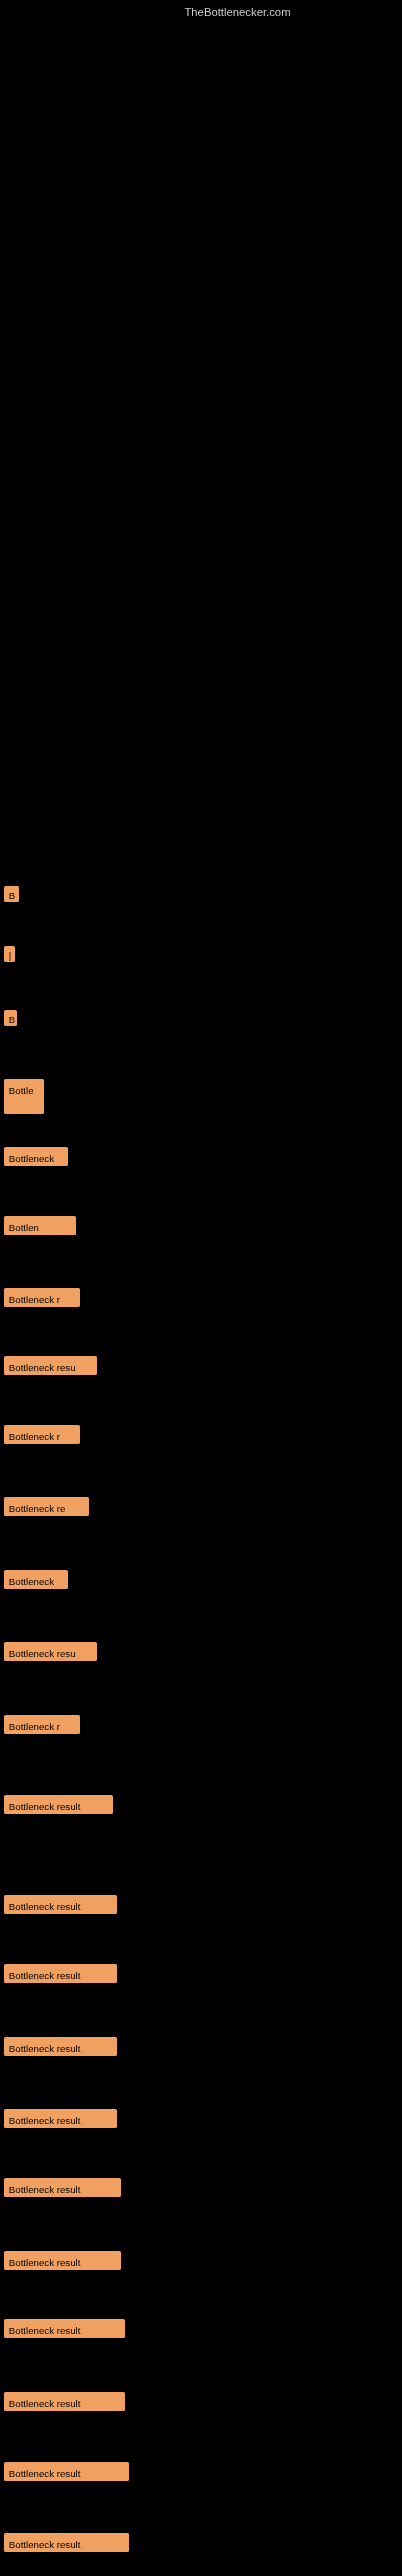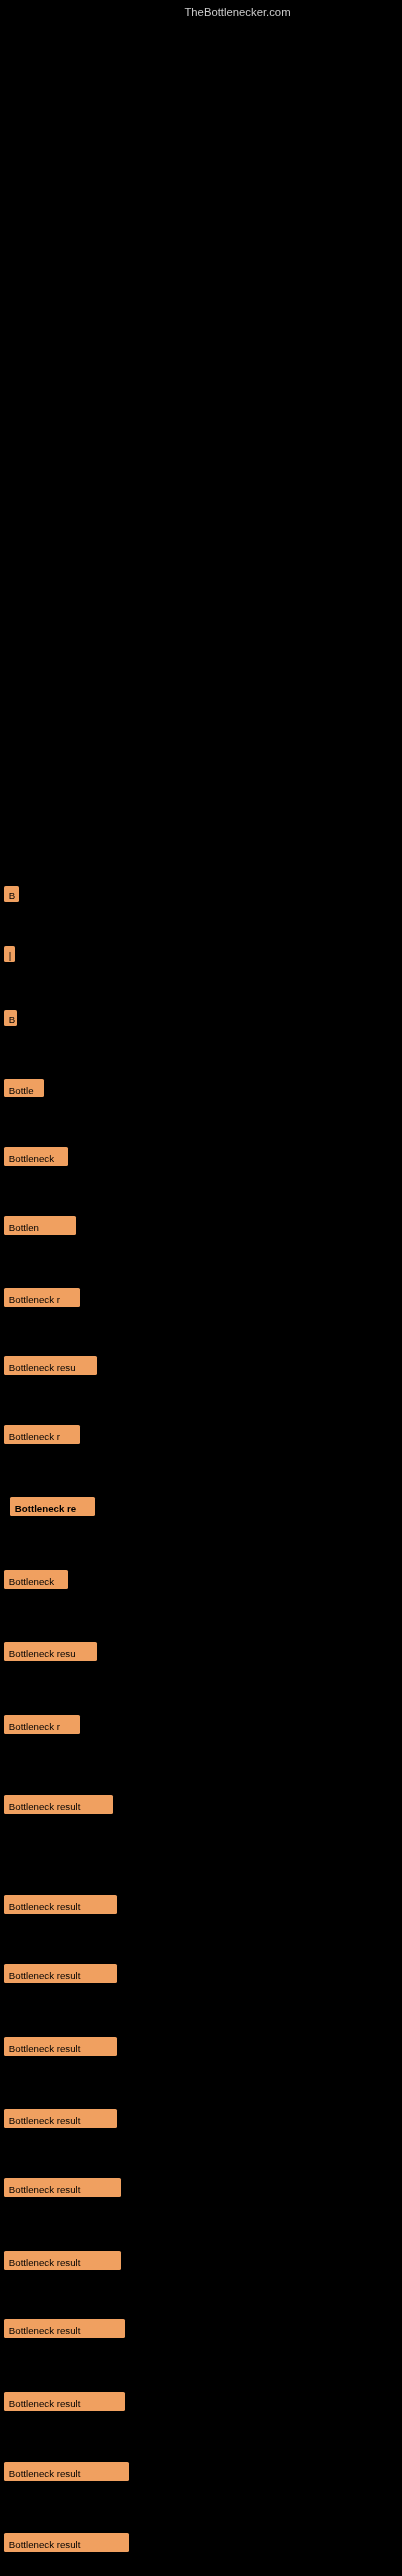--- a/index.html
+++ b/index.html
@@ -37,27 +37,27 @@
   </style>
 </head>
 <body>
 
 <span class="site-title">TheBottlenecker.com</span>
 
 <div id="items-container">
     <div class="bottleneck-item" style="top: 886px; left: 4px; width: 14.5px; height: 16px; line-height: 16px;">B</div>
     <div class="bottleneck-item" style="top: 946px; left: 4px; width: 11.3px; height: 16px; line-height: 16px;">|</div>
     <div class="bottleneck-item" style="top: 1010px; left: 4px; width: 13px; height: 16px; line-height: 16px;">B</div>
-    <div class="bottleneck-item" style="top: 1079px; left: 4px; width: 40px; height: 18px; line-height: 19.3px;">Bottle</div>
+    <div class="bottleneck-item" style="top: 1079px; left: 4px; width: 40px; height: 35px; line-height: 19.3px;">Bottle</div>
     <div class="bottleneck-item" style="top: 1147px; left: 4px; width: 64px; height: 19.3px; line-height: 19.3px;">Bottleneck</div>
     <div class="bottleneck-item" style="top: 1216px; left: 4px; width: 72px; height: 19.3px; line-height: 19.3px;">Bottlen</div>
     <div class="bottleneck-item" style="top: 1288px; left: 4px; width: 76px; height: 19.3px; line-height: 19.3px;">Bottleneck r</div>
     <div class="bottleneck-item" style="top: 1356px; left: 4px; width: 93px; height: 19.3px; line-height: 19.3px;">Bottleneck resu</div>
     <div class="bottleneck-item" style="top: 1425px; left: 4px; width: 76px; height: 19.3px; line-height: 19.3px;">Bottleneck r</div>
-    <div class="bottleneck-item" style="top: 1497px; left: 10px; width: 85px; height: 19.3px; line-height: 19.3px; font-weight: bold;">Bottleneck re</div>
+    <div class="bottleneck-item" style="top: 1497px; left: 4px; width: 85px; height: 19.3px; line-height: 19.3px;">Bottleneck re</div>
     <div class="bottleneck-item" style="top: 1570px; left: 4px; width: 64px; height: 19.3px; line-height: 19.3px;">Bottleneck</div>
     <div class="bottleneck-item" style="top: 1642px; left: 4px; width: 93px; height: 19.3px; line-height: 19.3px;">Bottleneck resu</div>
     <div class="bottleneck-item" style="top: 1715px; left: 4px; width: 76px; height: 19.3px; line-height: 19.3px;">Bottleneck r</div>
     <div class="bottleneck-item" style="top: 1795px; left: 4px; width: 109px; height: 19.3px; line-height: 19.3px;">Bottleneck result</div>
     <div class="bottleneck-item" style="top: 1895px; left: 4px; width: 113px; height: 19.3px; line-height: 19.3px;">Bottleneck result</div>
     <div class="bottleneck-item" style="top: 1964px; left: 4px; width: 113px; height: 19.3px; line-height: 19.3px;">Bottleneck result</div>
     <div class="bottleneck-item" style="top: 2037px; left: 4px; width: 113px; height: 19.3px; line-height: 19.3px;">Bottleneck result</div>
     <div class="bottleneck-item" style="top: 2109px; left: 4px; width: 113px; height: 19.3px; line-height: 19.3px;">Bottleneck result</div>
     <div class="bottleneck-item" style="top: 2178px; left: 4px; width: 117px; height: 19.3px; line-height: 19.3px;">Bottleneck result</div>
     <div class="bottleneck-item" style="top: 2251px; left: 4px; width: 117px; height: 19.3px; line-height: 19.3px;">Bottleneck result</div>

